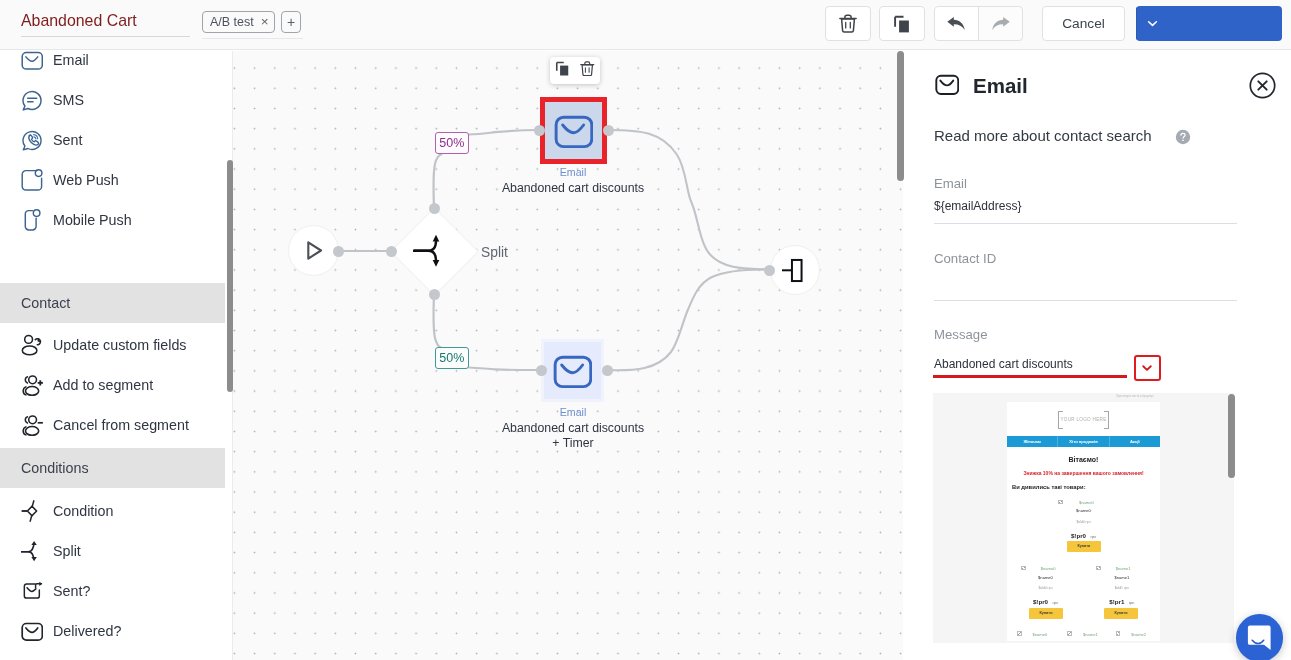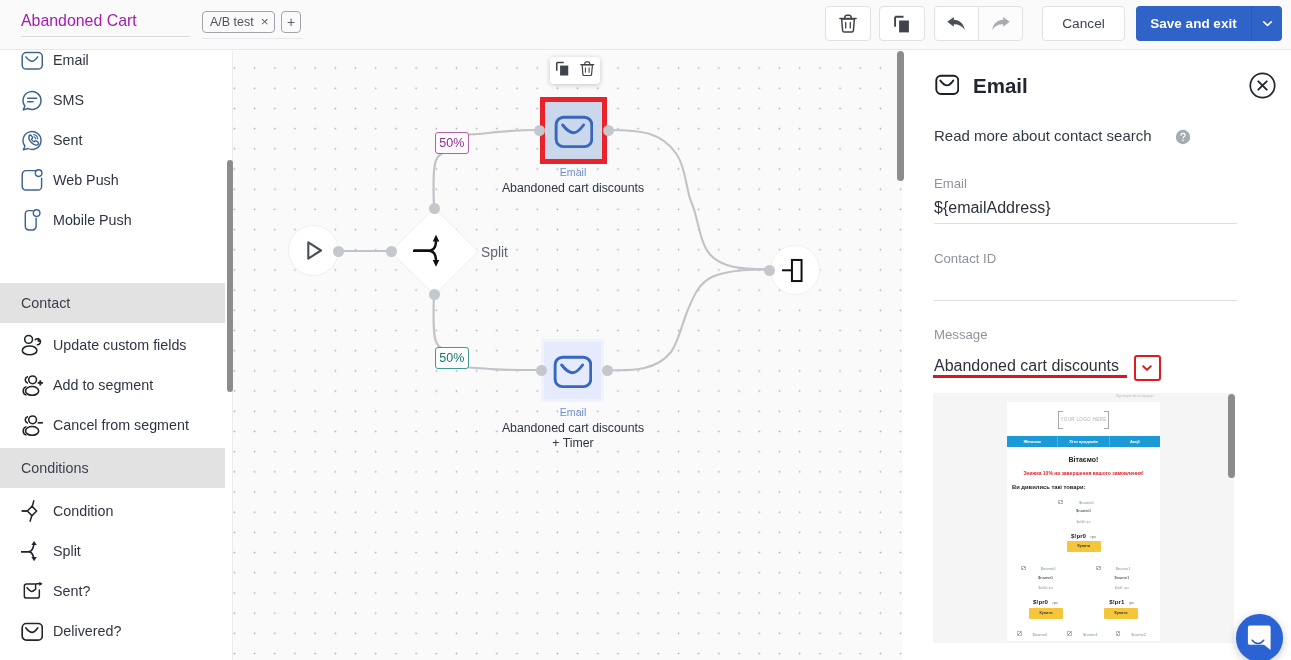--- a/index.html
+++ b/index.html
@@ -10,21 +10,21 @@
     background:#ffffff; color:#2f3542;
   }
   #app { position:relative; width:1291px; height:660px; overflow:hidden; background:#fff; }
 
   
   .header {
     position:absolute; left:0; top:0; width:1291px; height:50px;
     background:#fafafa; border-bottom:1px solid #e6e7ea;
   }
   .hdr-title {
-    position:absolute; left:21px; top:10px; font-size:15.9px; color:#a21caf;
+    position:absolute; left:21px; top:10px; font-size:15.9px; color:#7f1d1d;
     line-height:22px; white-space:nowrap;
   }
   .hdr-title-underline {
     position:absolute; left:21px; top:36px; width:169px; height:1px; background:#d6d8db;
   }
   .tag-chip {
     position:absolute; left:202px; top:11px; height:22px;
     display:inline-flex; align-items:center; padding:0 5px 0 7px;
     border:1px solid #a0a4ab; border-radius:4px; background:#fafafa;
     font-size:12.5px; color:#4d535e; line-height:1;
@@ -124,21 +124,21 @@
   .panel {
     position:absolute; left:904px; top:51px; width:387px; height:609px;
     background:#ffffff; overflow:hidden;
   }
   .pnl-icon { position:absolute; left:31px; top:21px; width:27px; height:27px; }
   .pnl-title { position:absolute; left:69px; top:23px; font-size:20.5px; font-weight:bold; color:#22262e; }
   .pnl-close { position:absolute; left:345px; top:21px; width:27px; height:27px; }
   .pnl-help-text { position:absolute; left:30px; top:75.5px; font-size:15px; color:#333942; }
   .pnl-help-icon { position:absolute; left:271px; top:77.5px; width:16px; height:16px; }
   .f-label { position:absolute; left:30px; font-size:13.2px; color:#8e939b; }
-  .f-value { position:absolute; left:30px; font-size:16px; color:#2c313b; }
+  .f-value { position:absolute; left:30px; font-size:12px; color:#2c313b; }
   .f-underline { position:absolute; left:30px; width:303px; height:1px; background:#dcdee1; }
 
   .msg-underline { position:absolute; left:29px; top:323.5px; width:193.5px; height:3px; background:#d5191e; }
   .msg-caret {
     position:absolute; left:229.7px; top:303.8px; width:27px; height:26px;
     border:2.6px solid #e01a1f; border-radius:3px; display:flex; align-items:center; justify-content:center;
     background:#fff;
   }
 
   
@@ -218,21 +218,20 @@
 <path d="M2.4 10.3 9.2 5.2v3.0c5.8.4 10.2 3.6 11.4 10.6-2.4-4-6.1-6.0-11.4-6.0v2.6Z" fill="#4a4f56"></path>
 </svg>
       </div>
   <div class="icon-btn" style="left:978px;width:45px;border-radius:0 4px 4px 0;background:#fcfcfc">
         <svg width="23" height="23" viewBox="0 0 24 24" fill="none">
 <path d="M21.6 10.3 14.8 5.2v3.0c-5.8.4-10.2 3.6-11.4 10.6 2.4-4 6.1-6.0 11.4-6.0v2.6Z" fill="#a8acb1"></path>
 </svg>
       </div>
   <div class="btn-cancel">Cancel</div>
   <div class="btn-save">
-    <div class="bs-main">Save and exit</div>
     <div class="bs-sep"></div>
     <div class="bs-caret">
           <svg width="15" height="15" viewBox="0 0 24 24" fill="none">
 <path d="M5.8 9.2 12 15 18.2 9.2" stroke="#ffffff" stroke-width="2.6" stroke-linecap="round" stroke-linejoin="round"></path>
 </svg>
         </div>
   </div>
 </div>
 <div class="sidebar">
   <div class="sb-item" style="top:-11.5px">

